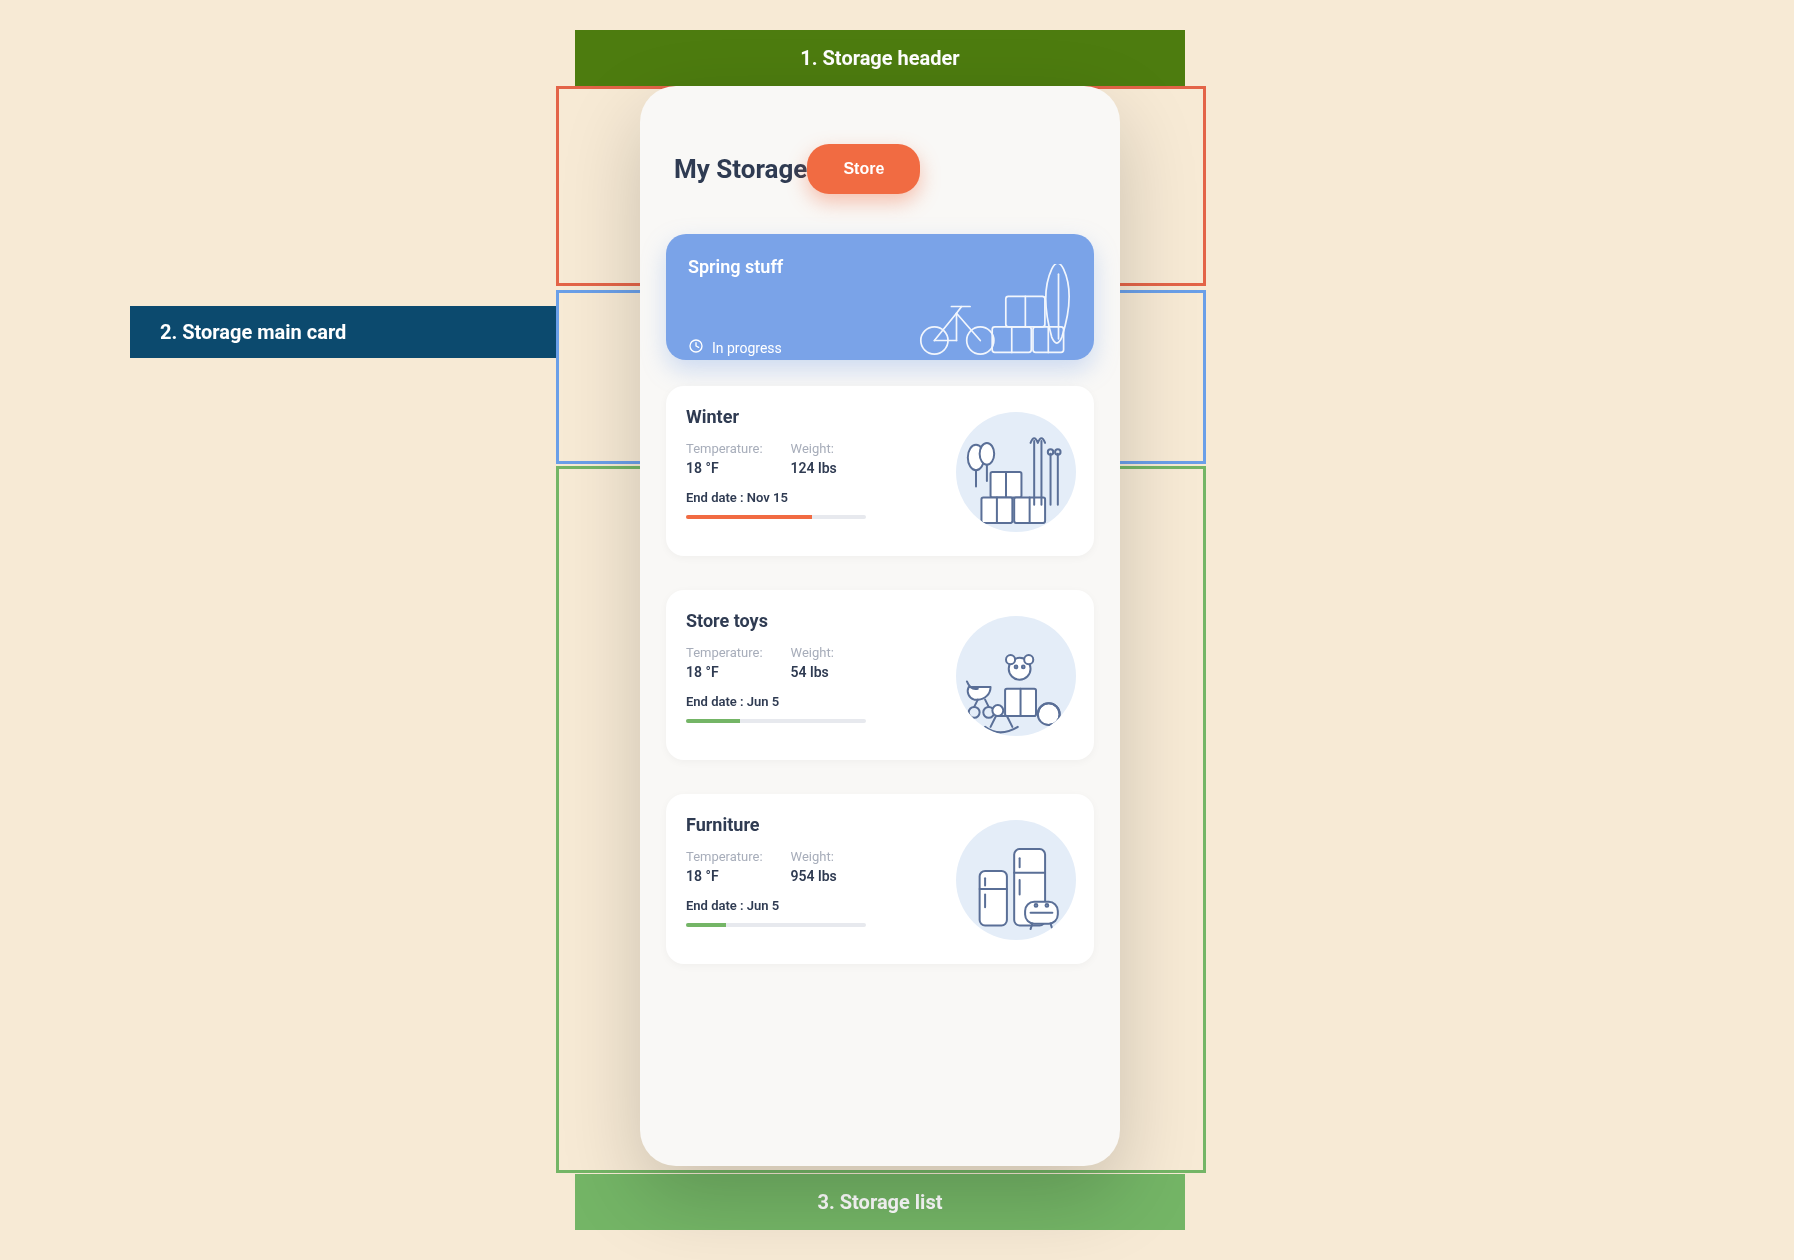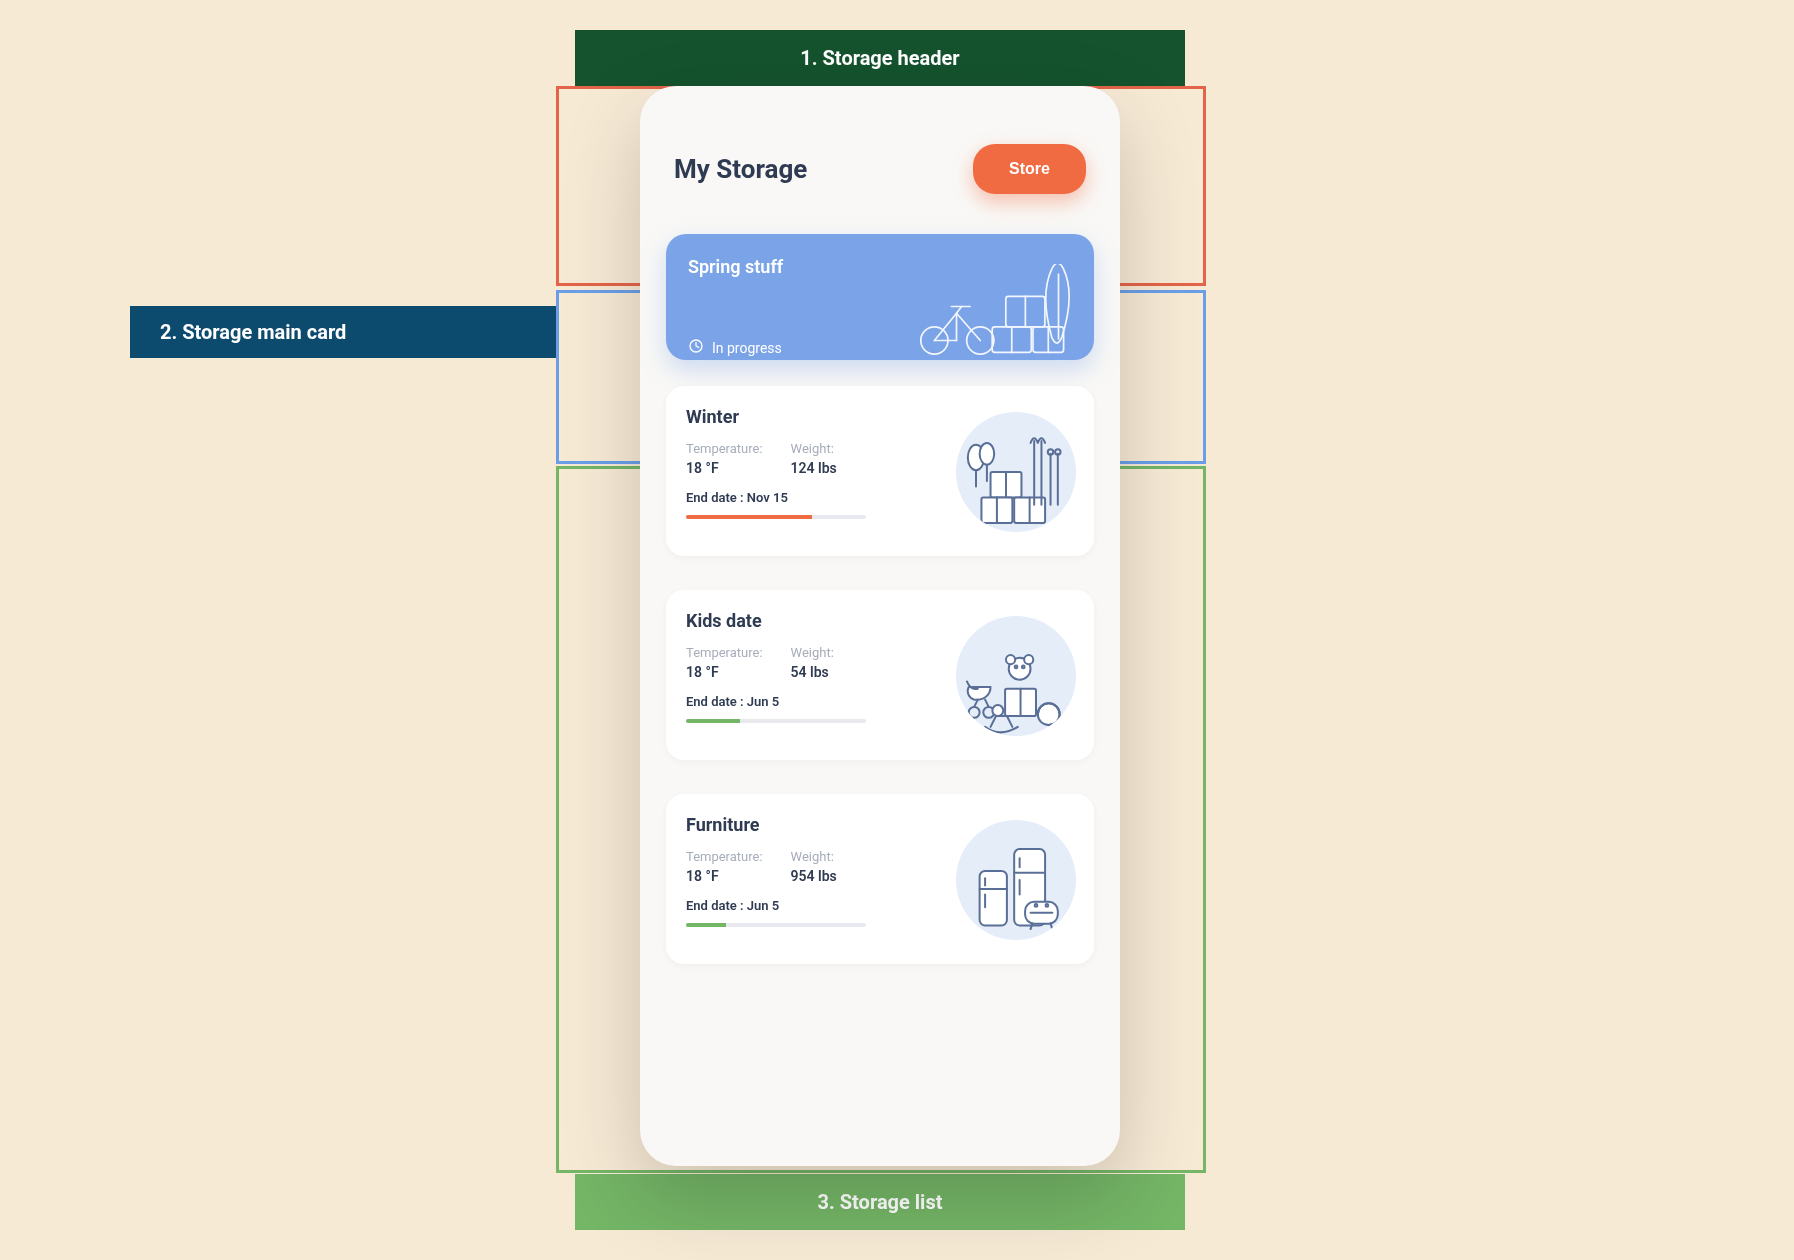--- a/index.html
+++ b/index.html
@@ -21,21 +21,21 @@
     font-size: 20px;
     display: flex;
     align-items: center;
     justify-content: center;
   }
   .annot-top {
     left: 575px;
     top: 30px;
     width: 610px;
     height: 56px;
-    background: #14532d;
+    background: #4d7c0f;
   }
   .annot-left {
     left: 130px;
     top: 306px;
     width: 426px;
     height: 52px;
     background: #0c4a6e;
     padding-left: 30px;
     justify-content: flex-start;
   }
@@ -62,21 +62,21 @@
     top: 86px;
     width: 480px;
     height: 1080px;
     background: #f9f8f6;
     border-radius: 36px;
     box-shadow: 0 30px 80px rgba(0,0,0,0.18);
     padding: 28px 26px;
     overflow: hidden;
   }
 
-  .hdr { display:flex; align-items:center; justify-content:space-between; padding:30px 8px 40px; }
+  .hdr { display:flex; align-items:center; padding:30px 8px 40px; }
   .hdr h1 { font-size: 26px; font-weight: 700; color:#2f3b52; }
   .store-btn {
     background:#f16b42; color:#fff; border:none; border-radius:22px;
     padding:16px 36px; font-size:16px; font-weight:600;
     box-shadow:0 8px 20px rgba(241,107,66,0.4); cursor:pointer;
   }
 
   .main-card {
     background:#7aa3e8; color:#fff; border-radius:20px;
     box-shadow:0 10px 24px rgba(122,163,232,0.35);
@@ -206,21 +206,21 @@
             <ellipse class="wht" cx="16" cy="28" rx="9" ry="14"></ellipse>
             <line x1="16" y1="42" x2="16" y2="60"></line>
             <ellipse class="wht" cx="28" cy="24" rx="8" ry="12"></ellipse>
             <line x1="28" y1="36" x2="28" y2="54"></line>
           </g>
         </svg>
       </div>
     </div>
 
     <div class="item">
-      <div class="name">Kids date</div>
+      <div class="name">Store toys</div>
       <div class="meta">
         <div>
           <span class="lbl">Temperature:</span>
           <span class="val">18 °F</span>
         </div>
         <div>
           <span class="lbl">Weight:</span>
           <span class="val">54 lbs</span>
         </div>
       </div>

